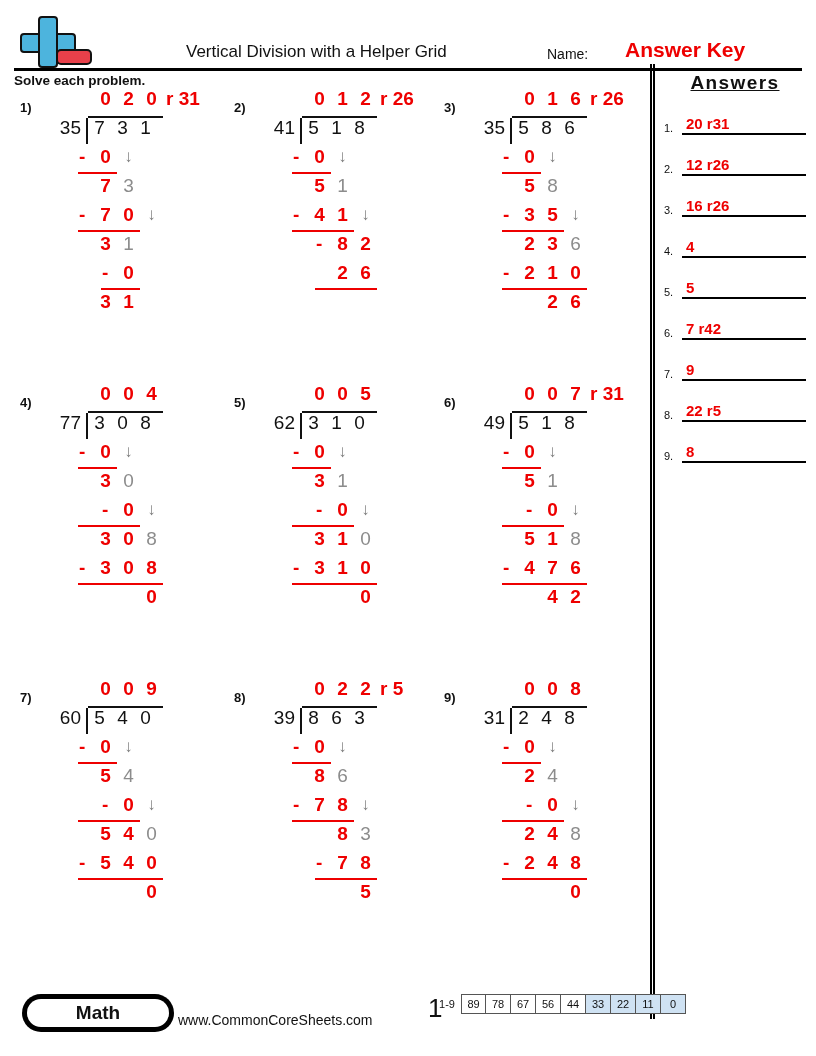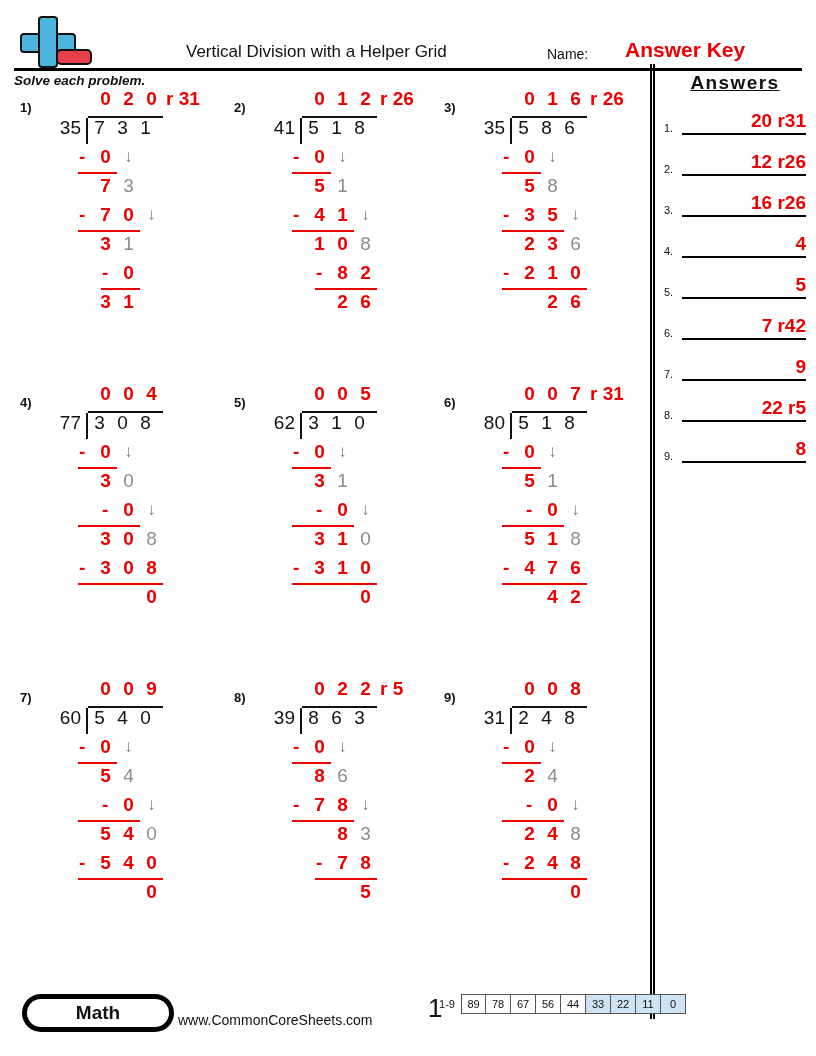--- a/index.html
+++ b/index.html
@@ -18,36 +18,36 @@
      background: #4db4dd; border: 2.5px solid #111; border-radius: 4px; }
   #logo .plus-h { position: absolute; left: 6px; top: 17px; width: 56px; height: 20px;
      background: #4db4dd; border: 2.5px solid #111; border-radius: 4px; }
   #logo .minus { position: absolute; left: 42px; top: 33px; width: 36px; height: 16px;
      background: #e8404a; border: 2.5px solid #111; border-radius: 5px; }
   #title { position: absolute; left: 186px; top: 42px; font-size: 17px; color: #111; white-space: nowrap; }
   #name-label { position: absolute; left: 547px; top: 46px; font-size: 14px; color: #111; }
   #name-value { position: absolute; left: 625px; top: 38px; font-size: 21px; font-weight: bold;
      color: #ee0000; white-space: nowrap; }
   #header-rule { position: absolute; left: 14px; top: 68px; width: 788px; height: 3px; background: #000; }
-  #solve-label { position: absolute; left: 14px; top: 73px; font-size: 13.5px; font-weight: bold; color: #111; font-style: italic; }
+  #solve-label { position: absolute; left: 14px; top: 73px; font-size: 13.5px; font-weight: bold; color: #111; }
 
   
   #divider { position: absolute; left: 650px; top: 64px; width: 5px; height: 955px; }
   #divider .l1 { position: absolute; left: 0; top: 0; width: 1.6px; height: 100%; background: #000; }
   #divider .l2 { position: absolute; left: 3.4px; top: 0; width: 1.6px; height: 100%; background: #000; }
 
   
   #answers { position: absolute; left: 660px; top: 68px; width: 150px; }
   #answers-title { text-align: center; font-size: 19px; font-weight: bold; color: #111;
       letter-spacing: 1.4px; text-decoration: underline; padding-top: 4px; }
   .ans-row { position: relative; height: 33px; margin-top: 8px; }
   .ans-num { position: absolute; left: 4px; bottom: 1px; font-size: 11px; color: #111; }
   .ans-line { position: absolute; left: 22px; right: 4px; bottom: 0; height: 1.6px; background: #000; }
-  .ans-val { position: absolute; left: 26px; right: 4px; bottom: 3px; text-align: right;
-     font-size: 19px; font-weight: bold; color: #ee0000; }
+  .ans-val { position: absolute; left: 26px; right: 4px; bottom: 3px; text-align: left;
+     font-size: 15px; font-weight: bold; color: #ee0000; }
 
   
   #problems { position: absolute; left: 0; top: 88px; width: 650px; }
   .prow { position: relative; height: 295px; }
   .prob { position: absolute; top: 0; width: 210px; height: 290px; }
   .prob.c0 { left: 14px; }
   .prob.c1 { left: 228px; }
   .prob.c2 { left: 438px; }
   .pnum { position: absolute; left: 6px; top: 12px; font-size: 13px; font-weight: bold; color: #111; }
 
@@ -133,21 +133,20 @@
         <div class="pnum">2)</div>
         <div class="vd">
           <div class="line"><span class="c sp"></span><span style="display:inline-block;width:8px"></span><span class="c red">0</span><span class="c red">1</span><span class="c red">2</span><span class="c rem red">r 26</span></div>
           <div class="line"><span class="c dvs blk">41</span><span class="brk"><span class="bar"></span><span class="inner"><span class="c blk">5</span><span class="c blk">1</span><span class="c blk">8</span></span></span></div>
           <div class="overline" style="left: 40px; top: 28px; width: 75px;"></div>
           <div class="line"><span class="c sp"></span><span style="display:inline-block;width:8px"></span><span class="c red">0</span><span class="c "></span><span class="c "></span><span class="c arw" style="position: absolute; left: 69px; top: 1px; width: 23px;">↓</span><span class="red" style="position: absolute; left: 31px; top: 0px; font-size: 19px; font-weight: bold;">-</span></div>
           <div class="uline" style="left: 30px; width: 39px; top: 84px;"></div>
           <div class="line"><span class="c sp"></span><span style="display:inline-block;width:8px"></span><span class="c red">5</span><span class="c gry">1</span><span class="c "></span></div>
           <div class="line"><span class="c sp"></span><span style="display:inline-block;width:8px"></span><span class="c red">4</span><span class="c red">1</span><span class="c "></span><span class="c arw" style="position: absolute; left: 92px; top: 1px; width: 23px;">↓</span><span class="red" style="position: absolute; left: 31px; top: 0px; font-size: 19px; font-weight: bold;">-</span></div>
           <div class="uline" style="left: 30px; width: 62px; top: 142px;"></div>
-          <div class="line"><span class="c sp"></span><span style="display:inline-block;width:8px"></span><span class="c red">1</span><span class="c red">0</span><span class="c gry">8</span></div>
           <div class="line"><span class="c sp"></span><span style="display:inline-block;width:8px"></span><span class="c "></span><span class="c red">8</span><span class="c red">2</span><span class="red" style="position: absolute; left: 54px; top: 0px; font-size: 19px; font-weight: bold;">-</span></div>
           <div class="uline" style="left: 53px; width: 62px; top: 200px;"></div>
           <div class="line"><span class="c sp"></span><span style="display:inline-block;width:8px"></span><span class="c "></span><span class="c red">2</span><span class="c red">6</span></div>
         </div>
       </div>
       <div class="prob c2">
         <div class="pnum">3)</div>
         <div class="vd">
           <div class="line"><span class="c sp"></span><span style="display:inline-block;width:8px"></span><span class="c red">0</span><span class="c red">1</span><span class="c red">6</span><span class="c rem red">r 26</span></div>
           <div class="line"><span class="c dvs blk">35</span><span class="brk"><span class="bar"></span><span class="inner"><span class="c blk">5</span><span class="c blk">8</span><span class="c blk">6</span></span></span></div>
@@ -196,21 +195,21 @@
           <div class="line"><span class="c sp"></span><span style="display:inline-block;width:8px"></span><span class="c red">3</span><span class="c red">1</span><span class="c gry">0</span></div>
           <div class="line"><span class="c sp"></span><span style="display:inline-block;width:8px"></span><span class="c red">3</span><span class="c red">1</span><span class="c red">0</span><span class="red" style="position: absolute; left: 31px; top: 0px; font-size: 19px; font-weight: bold;">-</span></div>
           <div class="uline" style="left: 30px; width: 85px; top: 200px;"></div>
           <div class="line"><span class="c sp"></span><span style="display:inline-block;width:8px"></span><span class="c "></span><span class="c "></span><span class="c red">0</span></div>
         </div>
       </div>
       <div class="prob c2">
         <div class="pnum">6)</div>
         <div class="vd">
           <div class="line"><span class="c sp"></span><span style="display:inline-block;width:8px"></span><span class="c red">0</span><span class="c red">0</span><span class="c red">7</span><span class="c rem red">r 31</span></div>
-          <div class="line"><span class="c dvs blk">80</span><span class="brk"><span class="bar"></span><span class="inner"><span class="c blk">5</span><span class="c blk">1</span><span class="c blk">8</span></span></span></div>
+          <div class="line"><span class="c dvs blk">49</span><span class="brk"><span class="bar"></span><span class="inner"><span class="c blk">5</span><span class="c blk">1</span><span class="c blk">8</span></span></span></div>
           <div class="overline" style="left: 40px; top: 28px; width: 75px;"></div>
           <div class="line"><span class="c sp"></span><span style="display:inline-block;width:8px"></span><span class="c red">0</span><span class="c "></span><span class="c "></span><span class="c arw" style="position: absolute; left: 69px; top: 1px; width: 23px;">↓</span><span class="red" style="position: absolute; left: 31px; top: 0px; font-size: 19px; font-weight: bold;">-</span></div>
           <div class="uline" style="left: 30px; width: 39px; top: 84px;"></div>
           <div class="line"><span class="c sp"></span><span style="display:inline-block;width:8px"></span><span class="c red">5</span><span class="c gry">1</span><span class="c "></span></div>
           <div class="line"><span class="c sp"></span><span style="display:inline-block;width:8px"></span><span class="c "></span><span class="c red">0</span><span class="c "></span><span class="c arw" style="position: absolute; left: 92px; top: 1px; width: 23px;">↓</span><span class="red" style="position: absolute; left: 54px; top: 0px; font-size: 19px; font-weight: bold;">-</span></div>
           <div class="uline" style="left: 30px; width: 62px; top: 142px;"></div>
           <div class="line"><span class="c sp"></span><span style="display:inline-block;width:8px"></span><span class="c red">5</span><span class="c red">1</span><span class="c gry">8</span></div>
           <div class="line"><span class="c sp"></span><span style="display:inline-block;width:8px"></span><span class="c red">4</span><span class="c red">7</span><span class="c red">6</span><span class="red" style="position: absolute; left: 31px; top: 0px; font-size: 19px; font-weight: bold;">-</span></div>
           <div class="uline" style="left: 30px; width: 85px; top: 200px;"></div>
           <div class="line"><span class="c sp"></span><span style="display:inline-block;width:8px"></span><span class="c "></span><span class="c red">4</span><span class="c red">2</span></div>

